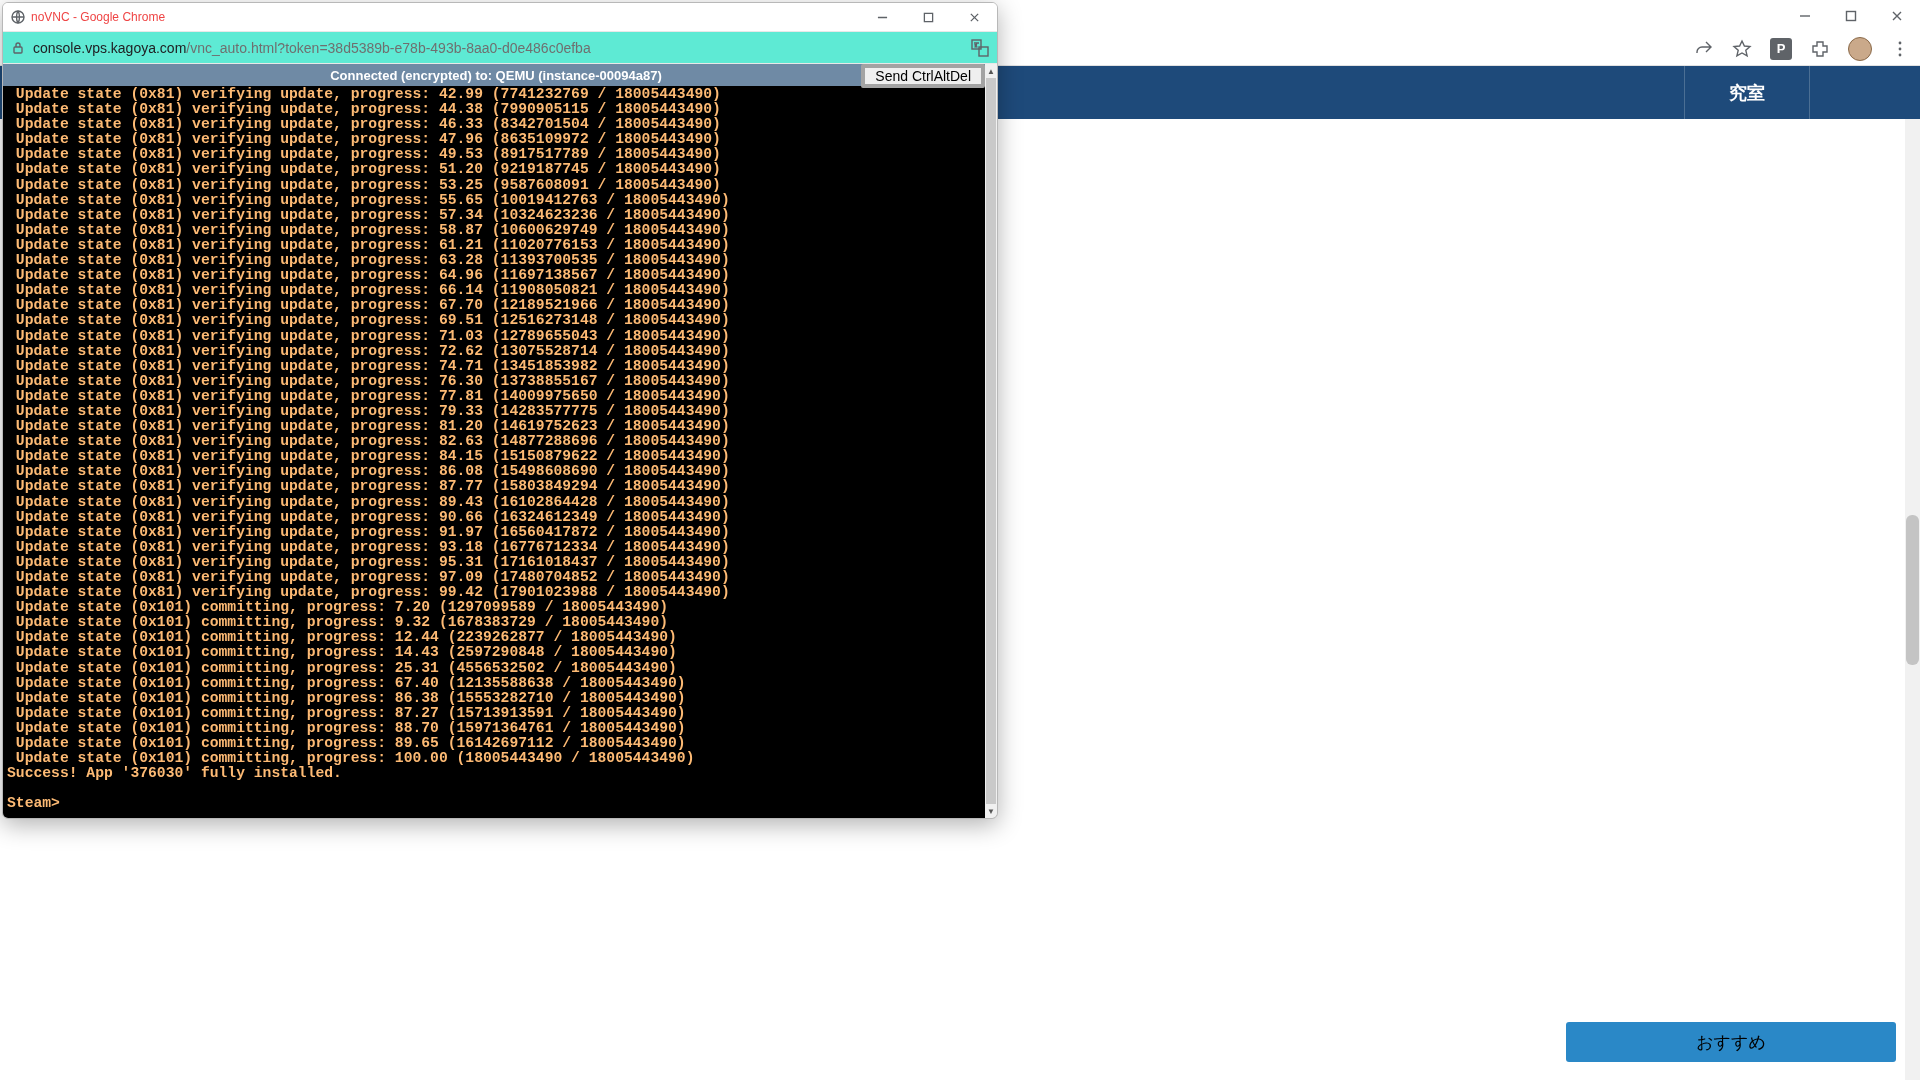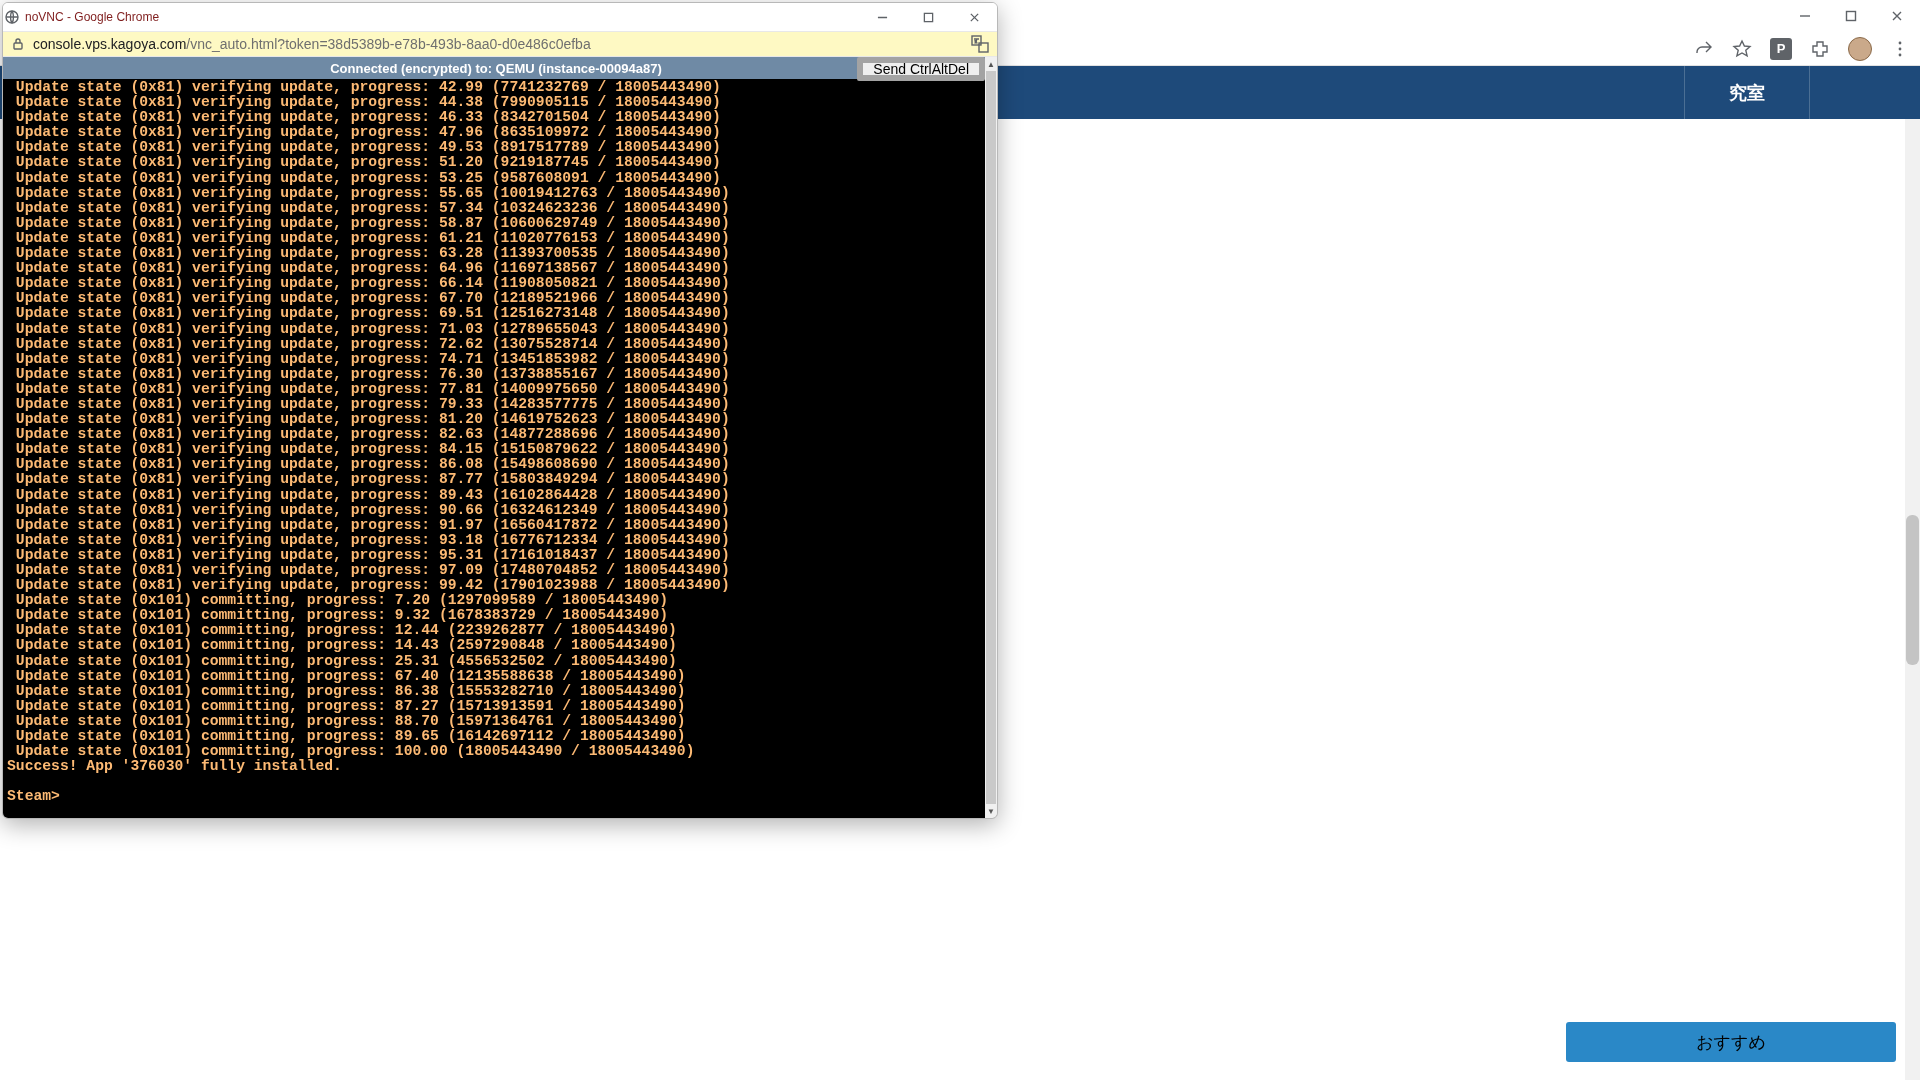--- a/index.html
+++ b/index.html
@@ -33,39 +33,39 @@
 .outer-toolbar .ic { width: 20px; height: 20px; display: flex; align-items: center; justify-content: center; cursor: pointer; }
 .outer-toolbar .avatar { width: 24px; height: 24px; border-radius: 50%; background: #caa98a; border: 1px solid #8a6a4a; }
 .outer-toolbar .p-badge { width: 22px; height: 22px; background: #5f6368; color: #fff; font-size: 13px; font-weight: bold; display:flex;align-items:center;justify-content:center;border-radius:3px;}
 
 
 .popup { position: absolute; left: 2px; top: 2px; width: 996px; height: 817px;
   background: #fff; border: 1px solid #b8b8b8; border-radius: 6px; z-index: 10;
   box-shadow: 0 6px 24px rgba(0,0,0,.3); display: flex; flex-direction: column; overflow: hidden; }
 
 .popup-titlebar { height: 28px; background: #fff; display: flex; align-items: center;
-  padding-left: 2px; color: #7f1d1d; font-size: 12px; }
+  padding-left: 8px; color: #ef4444; font-size: 12px; }
 .popup-titlebar .globe { width: 14px; height: 14px; margin-right: 6px; }
 .popup-titlebar .wbtns { margin-left: auto; display: flex; }
 .popup-titlebar .wbtn { width: 46px; height: 28px; display: flex; align-items: center; justify-content: center; cursor: pointer; }
 .popup-titlebar .wbtn svg { width: 11px; height: 11px; }
 
-.popup-addr { height: 26px; background: #fef9c3; border-top: 1px solid #e8e8e8;
+.popup-addr { height: 33px; background: #5eead4; border-top: 1px solid #e8e8e8;
   border-bottom: 1px solid #e8e8e8; display: flex; align-items: center; padding: 0 8px; gap: 8px; }
 .popup-addr .lock { width: 14px; height: 14px; }
 .popup-addr .url { font-size: 14px; color: #202124; white-space: nowrap; }
 .popup-addr .url .path { color: #6f6f6f; }
 .popup-addr .trans { margin-left: auto; width: 18px; height: 18px; cursor: pointer; }
 
 .vnc-area { position: relative; flex: 1; background: #000; }
 .vnc-header { position: absolute; left: 0; right: 8px; top: 0; height: 22px;
   background: #6f8aa5; color: #fff; font-size: 13px; display: flex; align-items: center;
   justify-content: center; font-weight: bold; }
 .send-cad { position: absolute; right: 12px; top: 0; height: 24px; padding: 0 10px;
-  background: #efefef; border: 6px solid #a3a3a3; font-size: 14px; cursor: pointer;
+  background: #efefef; border: 4px solid #a3a3a3; font-size: 14px; cursor: pointer;
   display: flex; align-items: center; border-radius: 2px; }
 
 .vnc-scroll { position: absolute; right: 0; top: 0; bottom: 0; width: 12px; background: #f0f0f0; }
 .vnc-scroll .up, .vnc-scroll .down { position: absolute; left: 0; right: 0; height: 14px;
   background: #f0f0f0; display:flex;align-items:center;justify-content:center;font-size:8px;color:#555;cursor:pointer; }
 .vnc-scroll .up { top: 0; } .vnc-scroll .down { bottom: 0; }
 .vnc-scroll .thumb { position: absolute; left: 1px; right: 1px; top: 14px; bottom: 14px; background: #c9c9c9; }
 
 .term { position: absolute; left: 0; right: 12px; top: 22px; bottom: 0; padding: 1px 4px;
   color: #fdba74; font-family: "Consolas", "Courier New", monospace; font-size: 14.7px;

